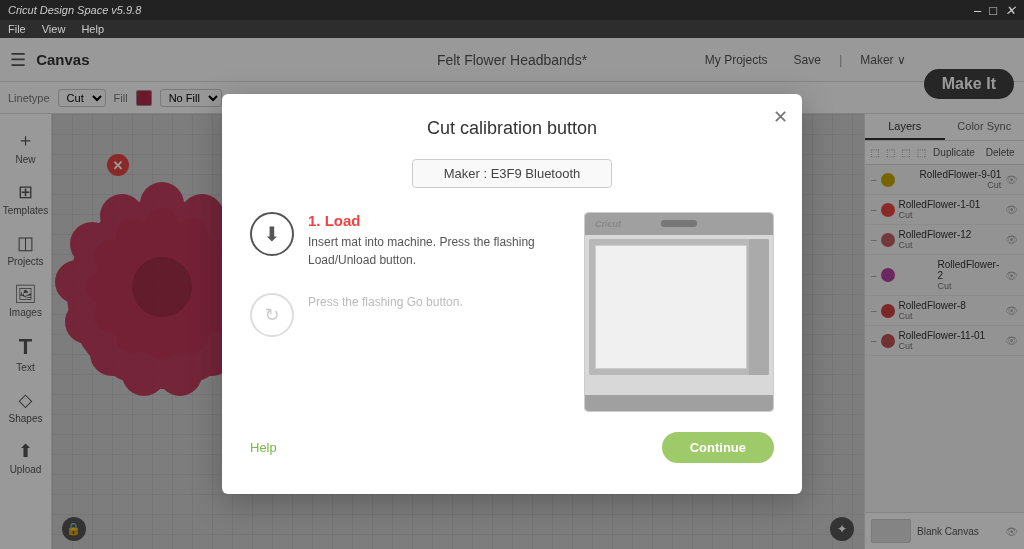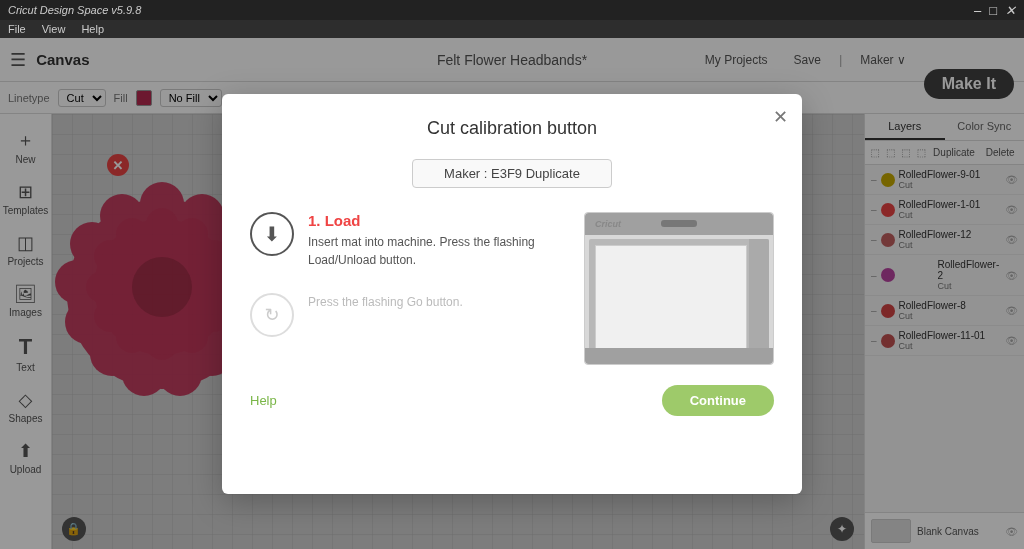--- a/index.html
+++ b/index.html
@@ -288,21 +288,21 @@
     .step-desc { font-size: 12px; color: #555; line-height: 1.5; }
     .step-desc.inactive { color: #bbb; }
 
     
     .machine-preview {
       width: 190px;
       flex-shrink: 0;
     }
     .machine-img {
       width: 100%;
-      height: 153px;
+      height: 200px;
       border: 1px solid #ccc;
       border-radius: 4px;
       background: #d8d8d8;
       position: relative;
       overflow: hidden;
     }
 
     
     .modal-footer {
       display: flex;
@@ -510,21 +510,21 @@
             <span style="font-size:10px;color:#888;">⬚</span>
         </div>
         <span class="action-btn">Duplicate</span>
         <span class="action-btn">Delete</span>
       </div>
       <div class="layers-list">
 
         <div class="layer-item">
           <span class="layer-dash">–</span>
           <span class="layer-dot" style="background:#c5a800;"></span>
-          <div style="flex:1;">
+          <div style="flex:1;text-align:right;">
             <div class="layer-name">RolledFlower-9-01</div>
             <div class="layer-sub">Cut</div>
           </div>
           <span class="layer-eye">👁</span>
         </div>
 
         <div class="layer-item">
           <span class="layer-dash">–</span>
           <span class="layer-dot" style="background:#e84444;"></span>
           <div style="flex:1;">
@@ -588,21 +588,21 @@
 
 <div class="modal-overlay" style="top:38px;">
   <div class="modal">
 
     <button class="modal-close">
       <span>✕</span>
     </button>
 
     <h2 class="modal-title">Cut calibration button</h2>
 
-    <span class="machine-badge">Maker : E3F9 Duplicate</span>
+    <span class="machine-badge">Maker : E3F9 Bluetooth</span>
 
     <div class="modal-body">
 
       <div class="modal-steps">
 
         <div class="step">
           <div class="step-icon active">
             <span>⬇</span>
           </div>
           <div class="step-content">

